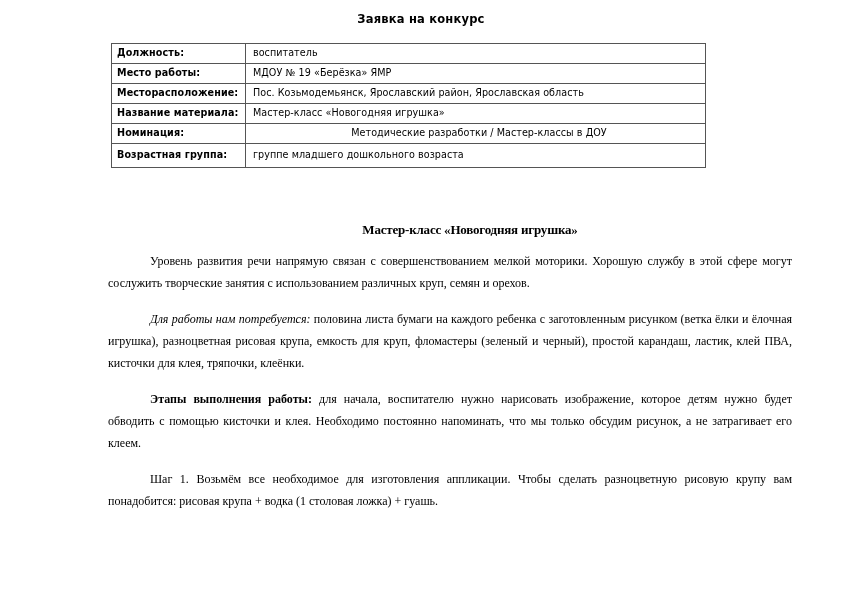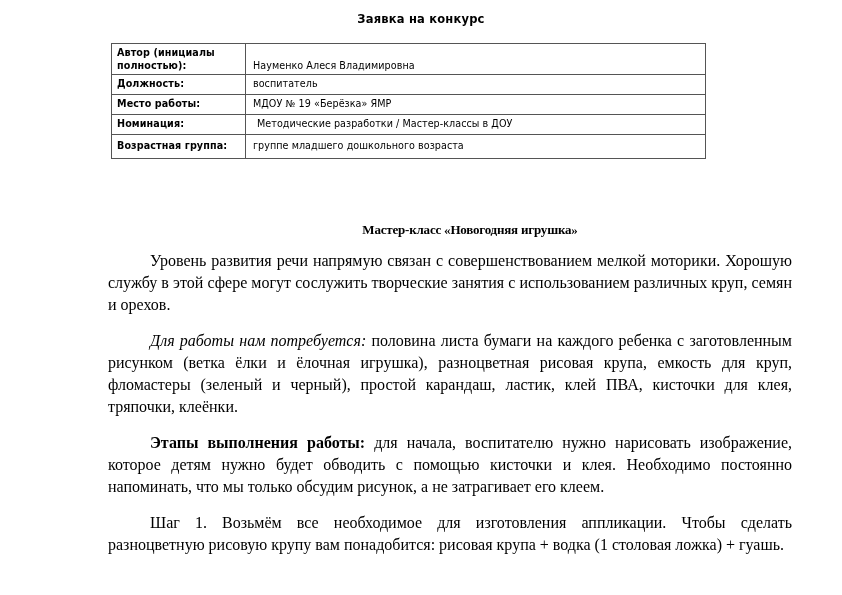--- a/index.html
+++ b/index.html
@@ -62,21 +62,21 @@
     letter-spacing: 0.1px;
   }
   .info-table td.value {
     font-weight: normal;
     padding-left: 7px;
     letter-spacing: 0.05px;
   }
   .info-table tr.tall td { height: 26px; }
   .info-table tr.normal td { height: 15px; margin-top: 44px; }
   .info-table tr.last td { height: 19px; margin-left: 24px; }
-  .info-table td.value.indent { padding-left: 11px; }
+  .info-table td.value.indent { padding-left: 11px; text-align: center; }
   .info-table td.label.va-bottom { vertical-align: bottom; padding-bottom: 2px; }
   .info-table td.value.va-bottom { vertical-align: bottom; padding-bottom: 2px; }
 
   
   .mc-heading {
     position: absolute;
     top: 222px;
     left: 111px;
     width: 718px;
     text-align: center;
@@ -86,21 +86,21 @@
     letter-spacing: -0.2px;
   }
 
   
   .body-text {
     position: absolute;
     top: 250px;
     left: 108px;
     width: 684px;
     font-family: "Liberation Serif", "DejaVu Serif", serif;
-    font-size: 16px;
+    font-size: 12px;
     line-height: 22px;
     text-align: justify;
   }
   .body-text p {
     margin: 0 0 14px 0;
     text-indent: 42px;
   }
   .body-text p.p-gap-sm { margin-bottom: 13px; }
   .body-text p:last-child { margin-bottom: 16px; }
   .body-text b { font-weight: bold; }
@@ -112,31 +112,35 @@
 <div class="page">
 
   <div class="doc-title">Заявка на конкурс</div>
 
   <table class="info-table">
     <colgroup>
       <col class="c-label">
       <col class="c-value">
     </colgroup>
     <tbody>
-      <tr class="tall">
-        <td class="label va-bottom">Автор (инициалы полностью):</td>
-        <td class="value va-bottom">Науменко Алеся Владимировна</td>
-      </tr>
       <tr class="normal">
         <td class="label">Должность:</td>
         <td class="value">воспитатель</td>
       </tr>
       <tr class="normal">
         <td class="label">Место работы:</td>
         <td class="value">МДОУ № 19 «Берёзка» ЯМР</td>
+      </tr>
+      <tr class="normal">
+        <td class="label">Месторасположение:</td>
+        <td class="value">Пос. Козьмодемьянск, Ярославский район, Ярославская область</td>
+      </tr>
+      <tr class="normal">
+        <td class="label">Название материала:</td>
+        <td class="value">Мастер-класс «Новогодняя игрушка»</td>
       </tr>
       <tr class="normal">
         <td class="label">Номинация:</td>
         <td class="value indent">Методические разработки / Мастер-классы в ДОУ</td>
       </tr>
       <tr class="last">
         <td class="label">Возрастная группа:</td>
         <td class="value">группе младшего дошкольного возраста</td>
       </tr>
     </tbody>

